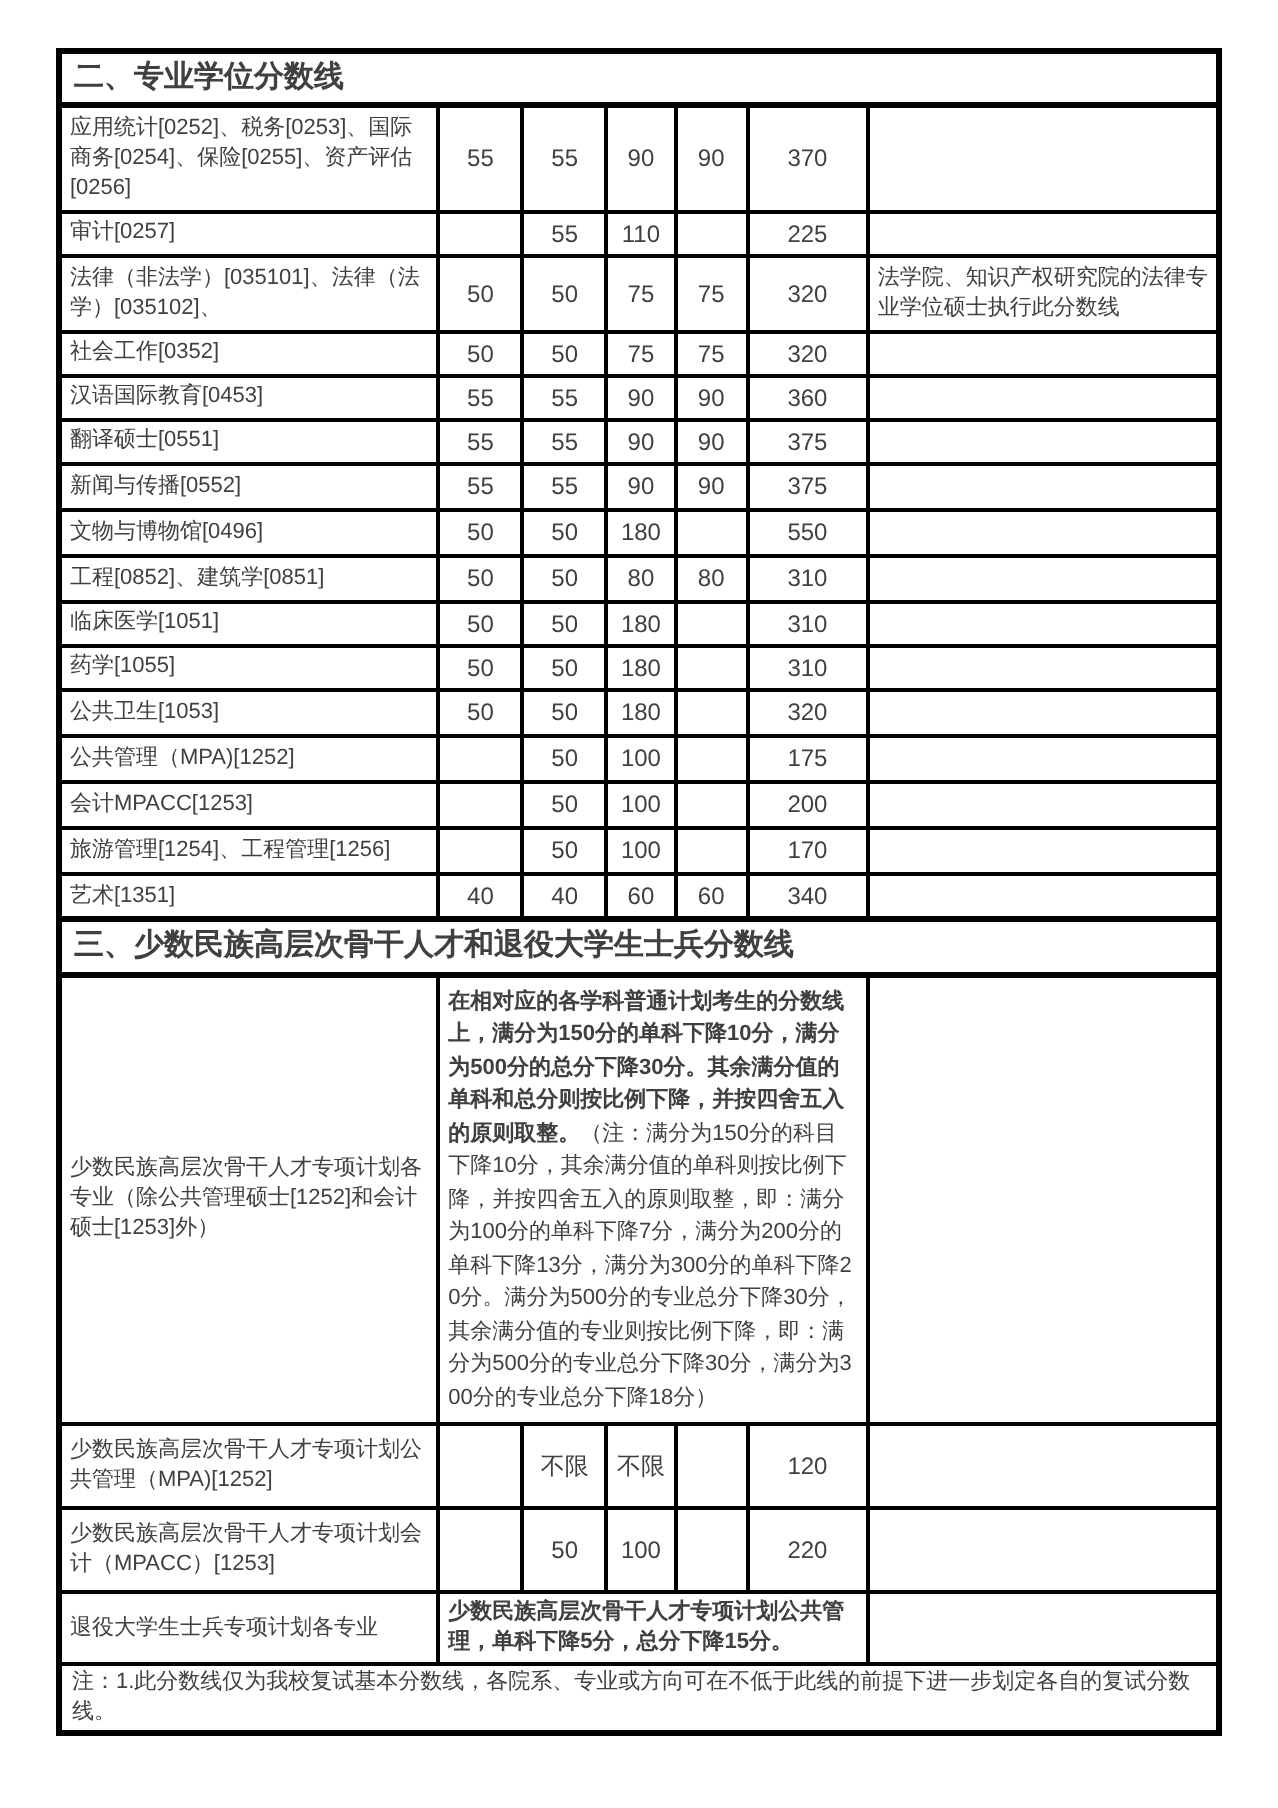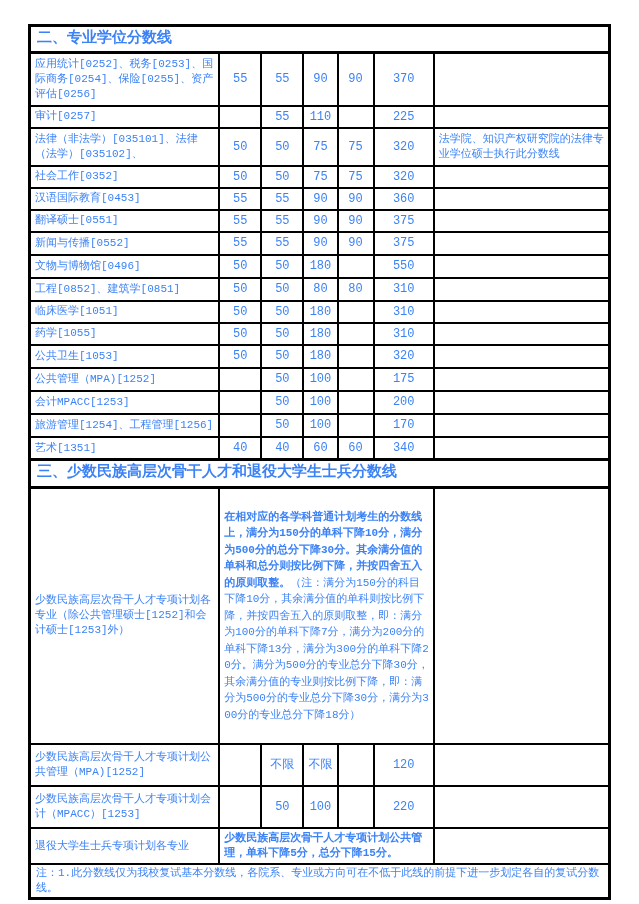--- a/index.html
+++ b/index.html
@@ -1,32 +1,32 @@
 <!DOCTYPE html>
 <html><head>
 <meta charset="utf-8">
 <style>
   html,body { margin:0; padding:0; }
   .page {
     width:639px; height:904px; background:#ffffff; position:relative;
-    font-family:Liberation Mono, monospace; color:#3b82f6;
+    font-family:Liberation Sans, sans-serif; color:#404040;
   }
   table.score {
     position:absolute; top:24px; left:28px; width:583px;
     border-collapse:collapse; table-layout:fixed;
     border:3px solid #000;
   }
   td {
     border:2px solid #000; padding:1px 4px;
     font-size:11px; line-height:1.35; overflow:hidden;
     vertical-align:middle; word-break:break-all;
   }
   td.num { text-align:center; font-size:12px; padding:0; word-break:normal; }
   td.sect { font-weight:bold; font-size:15px; padding:2px 6px; border:3px solid #000; }
-  td.bigtext { font-size:11px; line-height:1.5; padding:20px 4px; vertical-align:top; }
+  td.bigtext { font-size:11px; line-height:1.5; padding:4px 4px; vertical-align:top; }
   td.mergedtxt { font-size:11px; }
   td.foot { font-size:11px; padding:1px 5px; }
   .b { font-weight:bold; }
   tr.h17{height:17px} tr.h22{height:22px} tr.h23{height:23px}
   tr.h30{height:30px} tr.h36{height:36px} tr.h38{height:38px} tr.h41{height:41px}
   tr.h42{height:42px} tr.h53{height:53px} tr.h188{height:188px}
 </style>
 </head>
 <body>
 

